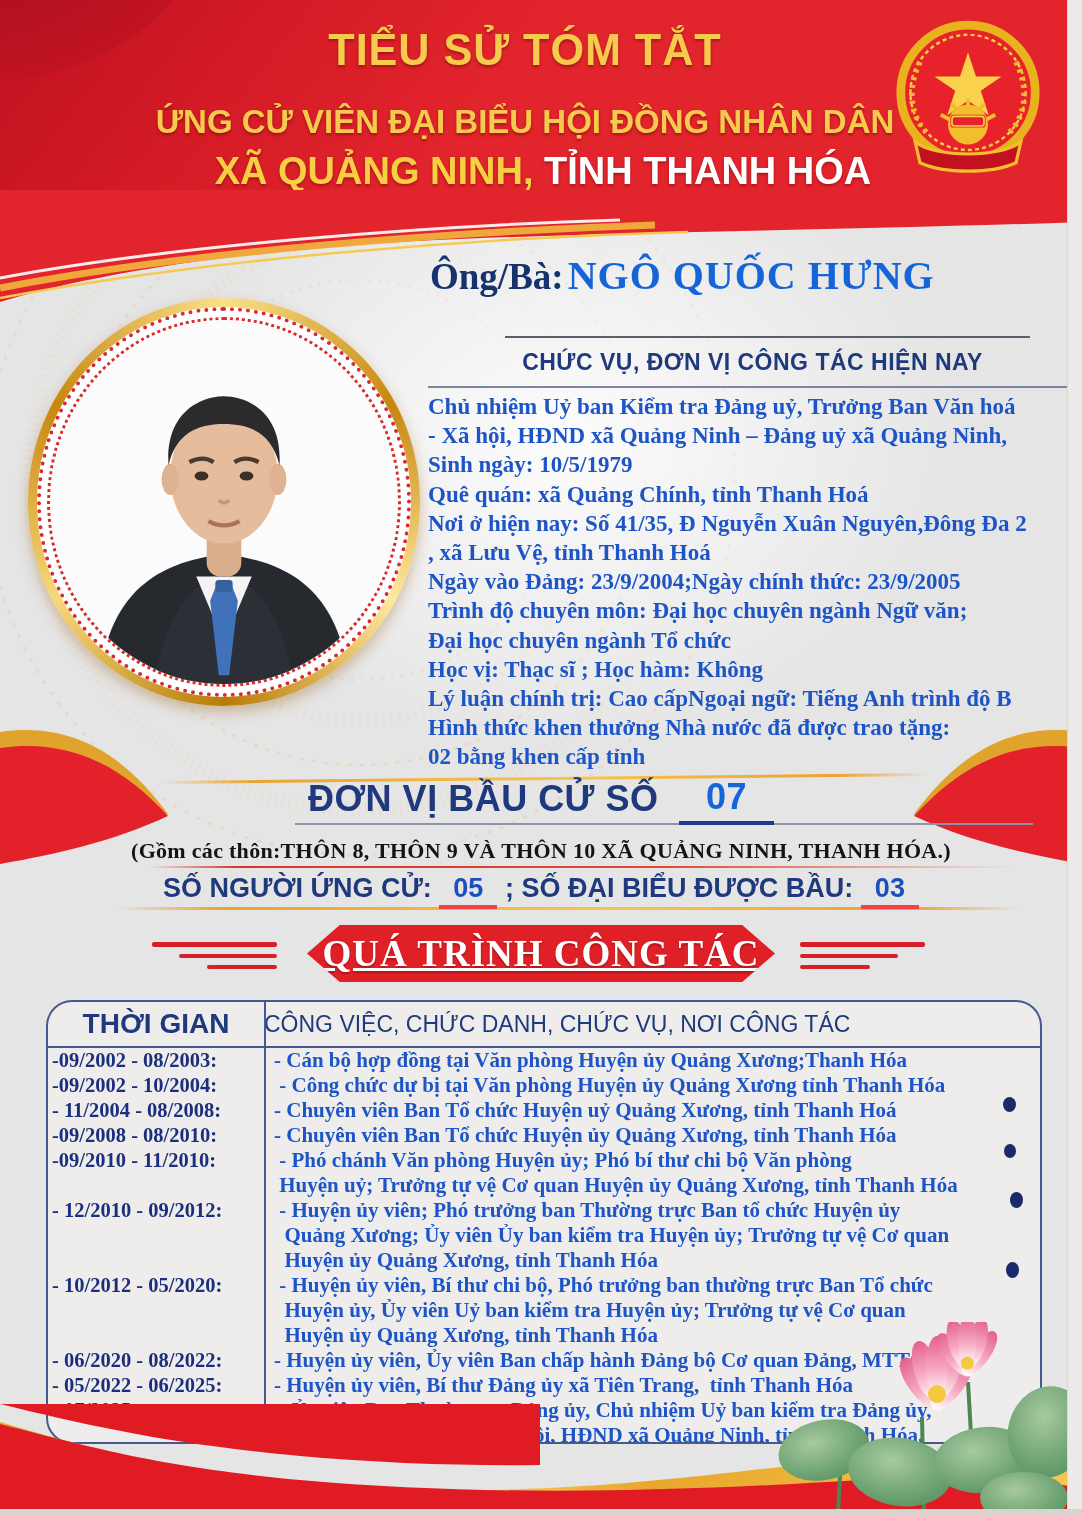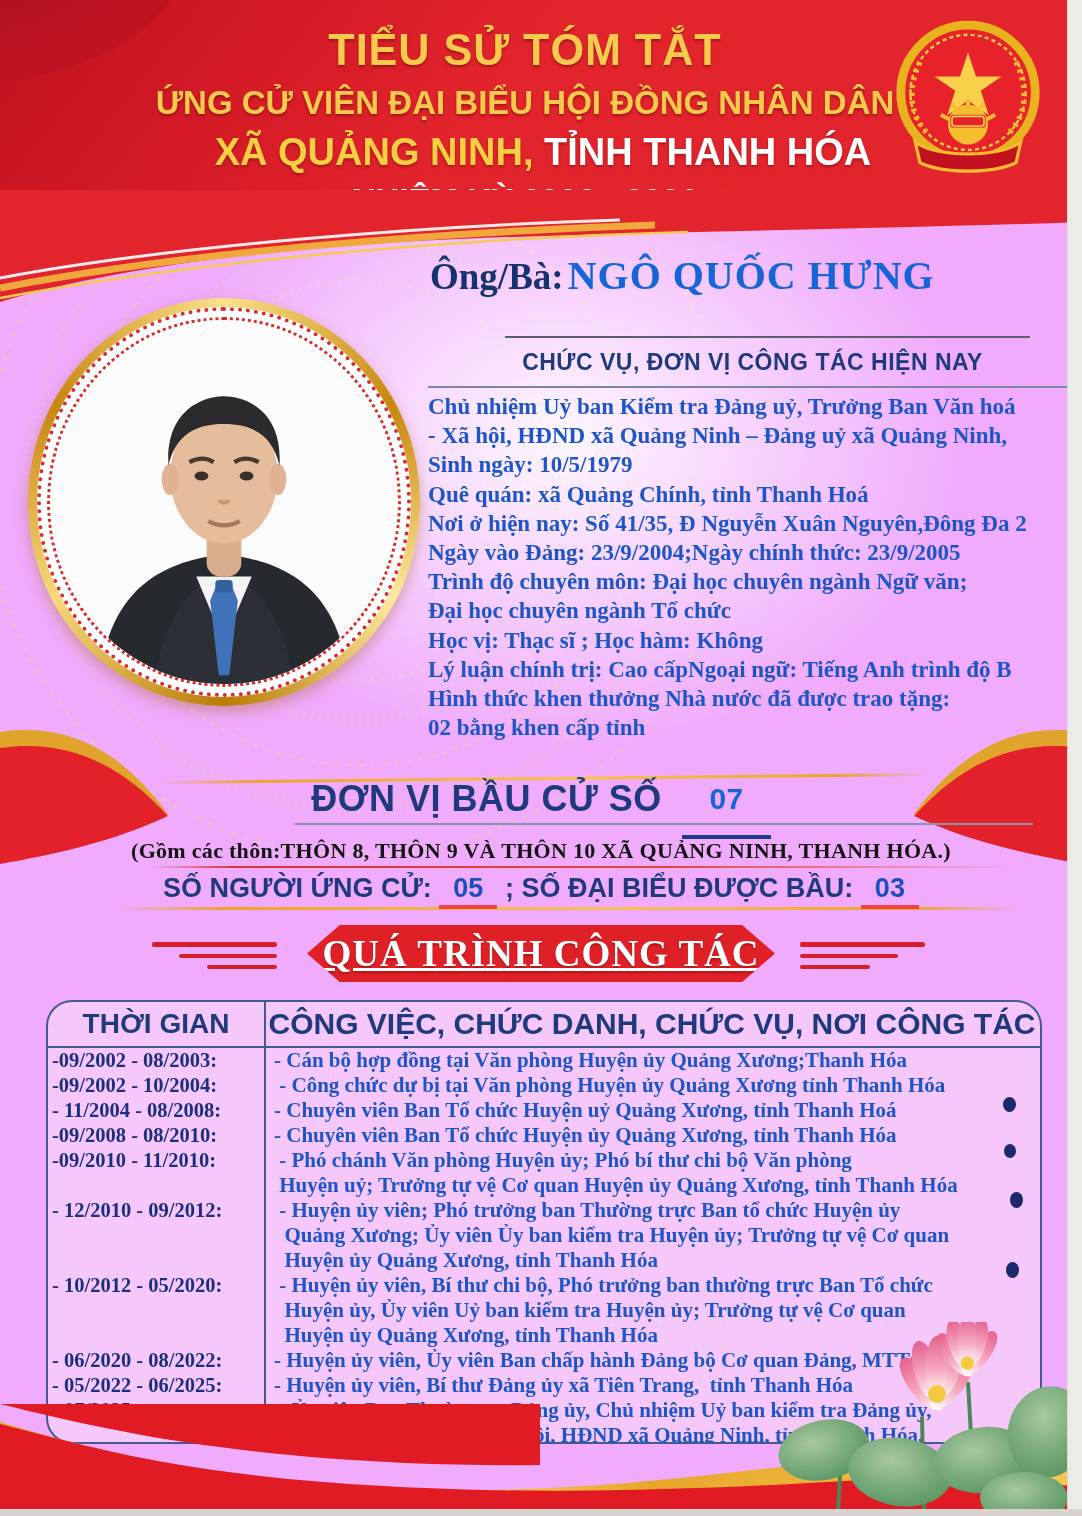--- a/index.html
+++ b/index.html
@@ -1,32 +1,32 @@
 <!DOCTYPE html>
 <html><head>
 <meta charset="utf-8">
 <style>
   html,body{margin:0;padding:0;background:#888;}
   .poster{position:relative;width:1082px;height:1516px;overflow:hidden;
-    background:#f0abfc;font-family:"Liberation Sans",sans-serif;}
+    background:#e5e5e5;font-family:"Liberation Sans",sans-serif;}
   .abs{position:absolute;}
 
   
   .drum-pattern{left:-40px;top:150px;opacity:.55;}
   .glow{left:0;top:190px;width:1082px;height:780px;
     background:radial-gradient(ellipse 560px 430px at 52% 32%,rgba(255,255,255,.9),rgba(255,255,255,0) 72%);}
 
   
   .header{left:0;top:0;width:1082px;height:212px;background:
     radial-gradient(ellipse 420px 260px at -40px -60px,#a80e1d 0%,#c01321 55%,rgba(192,19,33,0) 56%),
     linear-gradient(128deg,#c01220 0%,#d31a26 22%,#e2242c 45%,#e2242c 100%);}
   .header-text{left:0;top:0;width:1050px;text-align:center;color:#fff;}
   .h-title1{margin-top:24px;font-size:45px;font-weight:800;color:#f6cb4d;letter-spacing:1px;
     transform:scaleX(.96);text-shadow:0 2px 3px rgba(90,0,0,.45);}
-  .h-title2{margin-top:8px;font-size:33px;font-weight:800;color:#f6cb4d;letter-spacing:0;
+  .h-title2{margin-top:27px;font-size:33px;font-weight:800;color:#f6cb4d;letter-spacing:0;
     text-shadow:0 2px 3px rgba(90,0,0,.45);}
   .h-title3{margin-top:9px;font-size:38px;font-weight:800;letter-spacing:0;text-shadow:0 2px 3px rgba(90,0,0,.4);padding-left:36px;}
   .h-title3 .hl{color:#f8cf42;}
   .h-term{margin-top:8px;font-size:33px;font-weight:800;color:#fff;display:flex;align-items:center;justify-content:center;gap:14px;}
   .term-line{width:95px;height:0;border-top:3px solid #b90f1d;border-bottom:3px solid #b90f1d;padding-top:3px;box-sizing:border-box;}
   .term-star{color:#c8101f;font-size:30px;line-height:1;text-shadow:0 0 2px #f5b53a;}
 
   
   .header-curve{left:0;top:190px;width:1082px;height:120px;}
 
@@ -53,22 +53,22 @@
   
   .gold-div{height:3px;border-radius:3px;background:linear-gradient(90deg,rgba(240,160,40,0),#eda22e 12%,#f6c44e 55%,#eda22e 88%,rgba(240,160,40,0));}
   .div-a{left:160px;top:777px;width:770px;transform:rotate(-.6deg);}
   .div-b{left:295px;top:823px;width:738px;height:2px;background:#8a93a8;}
   .div-c{left:150px;top:866px;width:865px;height:2px;border-radius:2px;
     background:linear-gradient(90deg,rgba(220,40,40,0),#d8342e 10%,#e04a35 60%,rgba(220,40,40,0));}
   .div-d{left:115px;top:907px;width:905px;}
 
   
   .unit-heading{left:0;top:778px;width:1082px;text-align:center;color:#1e3a7d;font-size:36px;font-weight:800;letter-spacing:.5px;}
-  .unit-number{display:inline-block;color:#1565d8;font-size:30px;border-bottom:4px solid #1e3a8a;
-    padding:0 27px 19px 27px;margin-left:10px;transform:translateY(-2px);}
+  .unit-number{display:inline-block;color:#1565d8;font-size:36px;border-bottom:4px solid #1e3a8a;
+    padding:0 27px 3px 27px;margin-left:10px;transform:translateY(-2px);}
   .villages{left:0;top:838px;width:1082px;text-align:center;font-family:"Liberation Serif",serif;
     font-size:22px;font-weight:bold;color:#141414;letter-spacing:.3px;}
   .counts{left:0;top:873px;width:1082px;text-align:center;font-size:27px;font-weight:800;color:#1e3a7d;}
   .count-num{display:inline-block;color:#1b4fc0;border-bottom:4px solid #ef4444;padding:0 14px 1px 14px;}
 
   
   .banner{left:307px;top:925px;width:468px;height:57px;background:#df2127;color:#fff;
     display:flex;align-items:center;justify-content:center;
     font-family:"Liberation Serif",serif;font-size:37px;font-weight:bold;letter-spacing:1px;
     clip-path:polygon(0 50%,7% 0,93% 0,100% 50%,93% 100%,7% 100%);text-shadow:0 2px 2px rgba(100,0,0,.4);text-decoration:underline;}
@@ -76,21 +76,21 @@
   .speed div{background:#d5202a;border-radius:2px;}
   .speed-l{left:152px;top:942px;align-items:flex-end;}
   .speed-r{left:800px;top:942px;align-items:flex-start;}
   .sp1{width:125px;height:5px;} .sp2{width:98px;height:4px;} .sp3{width:70px;height:4px;}
 
   
   .table{left:46px;top:1000px;width:996px;height:444px;border:2px solid #44598f;border-radius:26px;
     box-sizing:border-box;overflow:hidden;background:rgba(255,252,246,.35);}
   .t-head{display:flex;height:44px;border-bottom:2px solid #44598f;align-items:center;}
   .t-head .c1{width:216px;text-align:center;font-size:28px;font-weight:800;color:#1e3a7d;}
-  .t-head .c2{flex:1;text-align:center;font-size:30px;font-weight:700;color:#1e3a7d;}
+  .t-head .c2{flex:1;font-size:23px;font-weight:400;color:#1e3a7d;}
   .v-div{position:absolute;left:216px;top:0;bottom:0;width:2px;background:#44598f;}
   .t-body{position:relative;}
   .t-row{display:flex;}
   .row-time{width:216px;flex:0 0 216px;font-family:"Liberation Serif",serif;font-size:20.5px;font-weight:bold;
     color:#1c2f7e;line-height:25px;white-space:pre;padding-left:4px;box-sizing:border-box;}
   .row-desc{flex:1;font-family:"Liberation Serif",serif;font-size:21px;font-weight:bold;
     color:#1d55c6;line-height:25px;white-space:pre;padding-left:10px;}
   .ink-dot{border-radius:50%;background:#1a2a6b;}
 
   
@@ -208,20 +208,21 @@
   </div>
   <div class="abs line1"></div>
   <div class="abs sec-title">CHỨC VỤ, ĐƠN VỊ CÔNG TÁC HIỆN NAY</div>
   <div class="abs line2"></div>
   <div class="abs details">
       <div class="detail-line">Chủ nhiệm Uỷ ban Kiểm tra Đảng uỷ, Trưởng Ban Văn hoá</div>
       <div class="detail-line">- Xã hội, HĐND xã Quảng Ninh – Đảng uỷ xã Quảng Ninh,</div>
       <div class="detail-line">Sinh ngày: 10/5/1979</div>
       <div class="detail-line">Quê quán: xã Quảng Chính, tỉnh Thanh Hoá</div>
       <div class="detail-line">Nơi ở hiện nay: Số 41/35, Đ Nguyễn Xuân Nguyên,Đông Đa 2</div>
+      <div class="detail-line">, xã Lưu Vệ, tỉnh Thanh Hoá</div>
       <div class="detail-line">Ngày vào Đảng: 23/9/2004;Ngày chính thức: 23/9/2005</div>
       <div class="detail-line">Trình độ chuyên môn: Đại học chuyên ngành Ngữ văn;</div>
       <div class="detail-line">Đại học chuyên ngành Tổ chức</div>
       <div class="detail-line">Học vị: Thạc sĩ ; Học hàm: Không</div>
       <div class="detail-line">Lý luận chính trị: Cao cấpNgoại ngữ: Tiếng Anh trình độ B</div>
       <div class="detail-line">Hình thức khen thưởng Nhà nước đã được trao tặng:</div>
       <div class="detail-line"> 02 bằng khen cấp tỉnh</div>
     </div>
 
   <div class="abs unit-heading">

